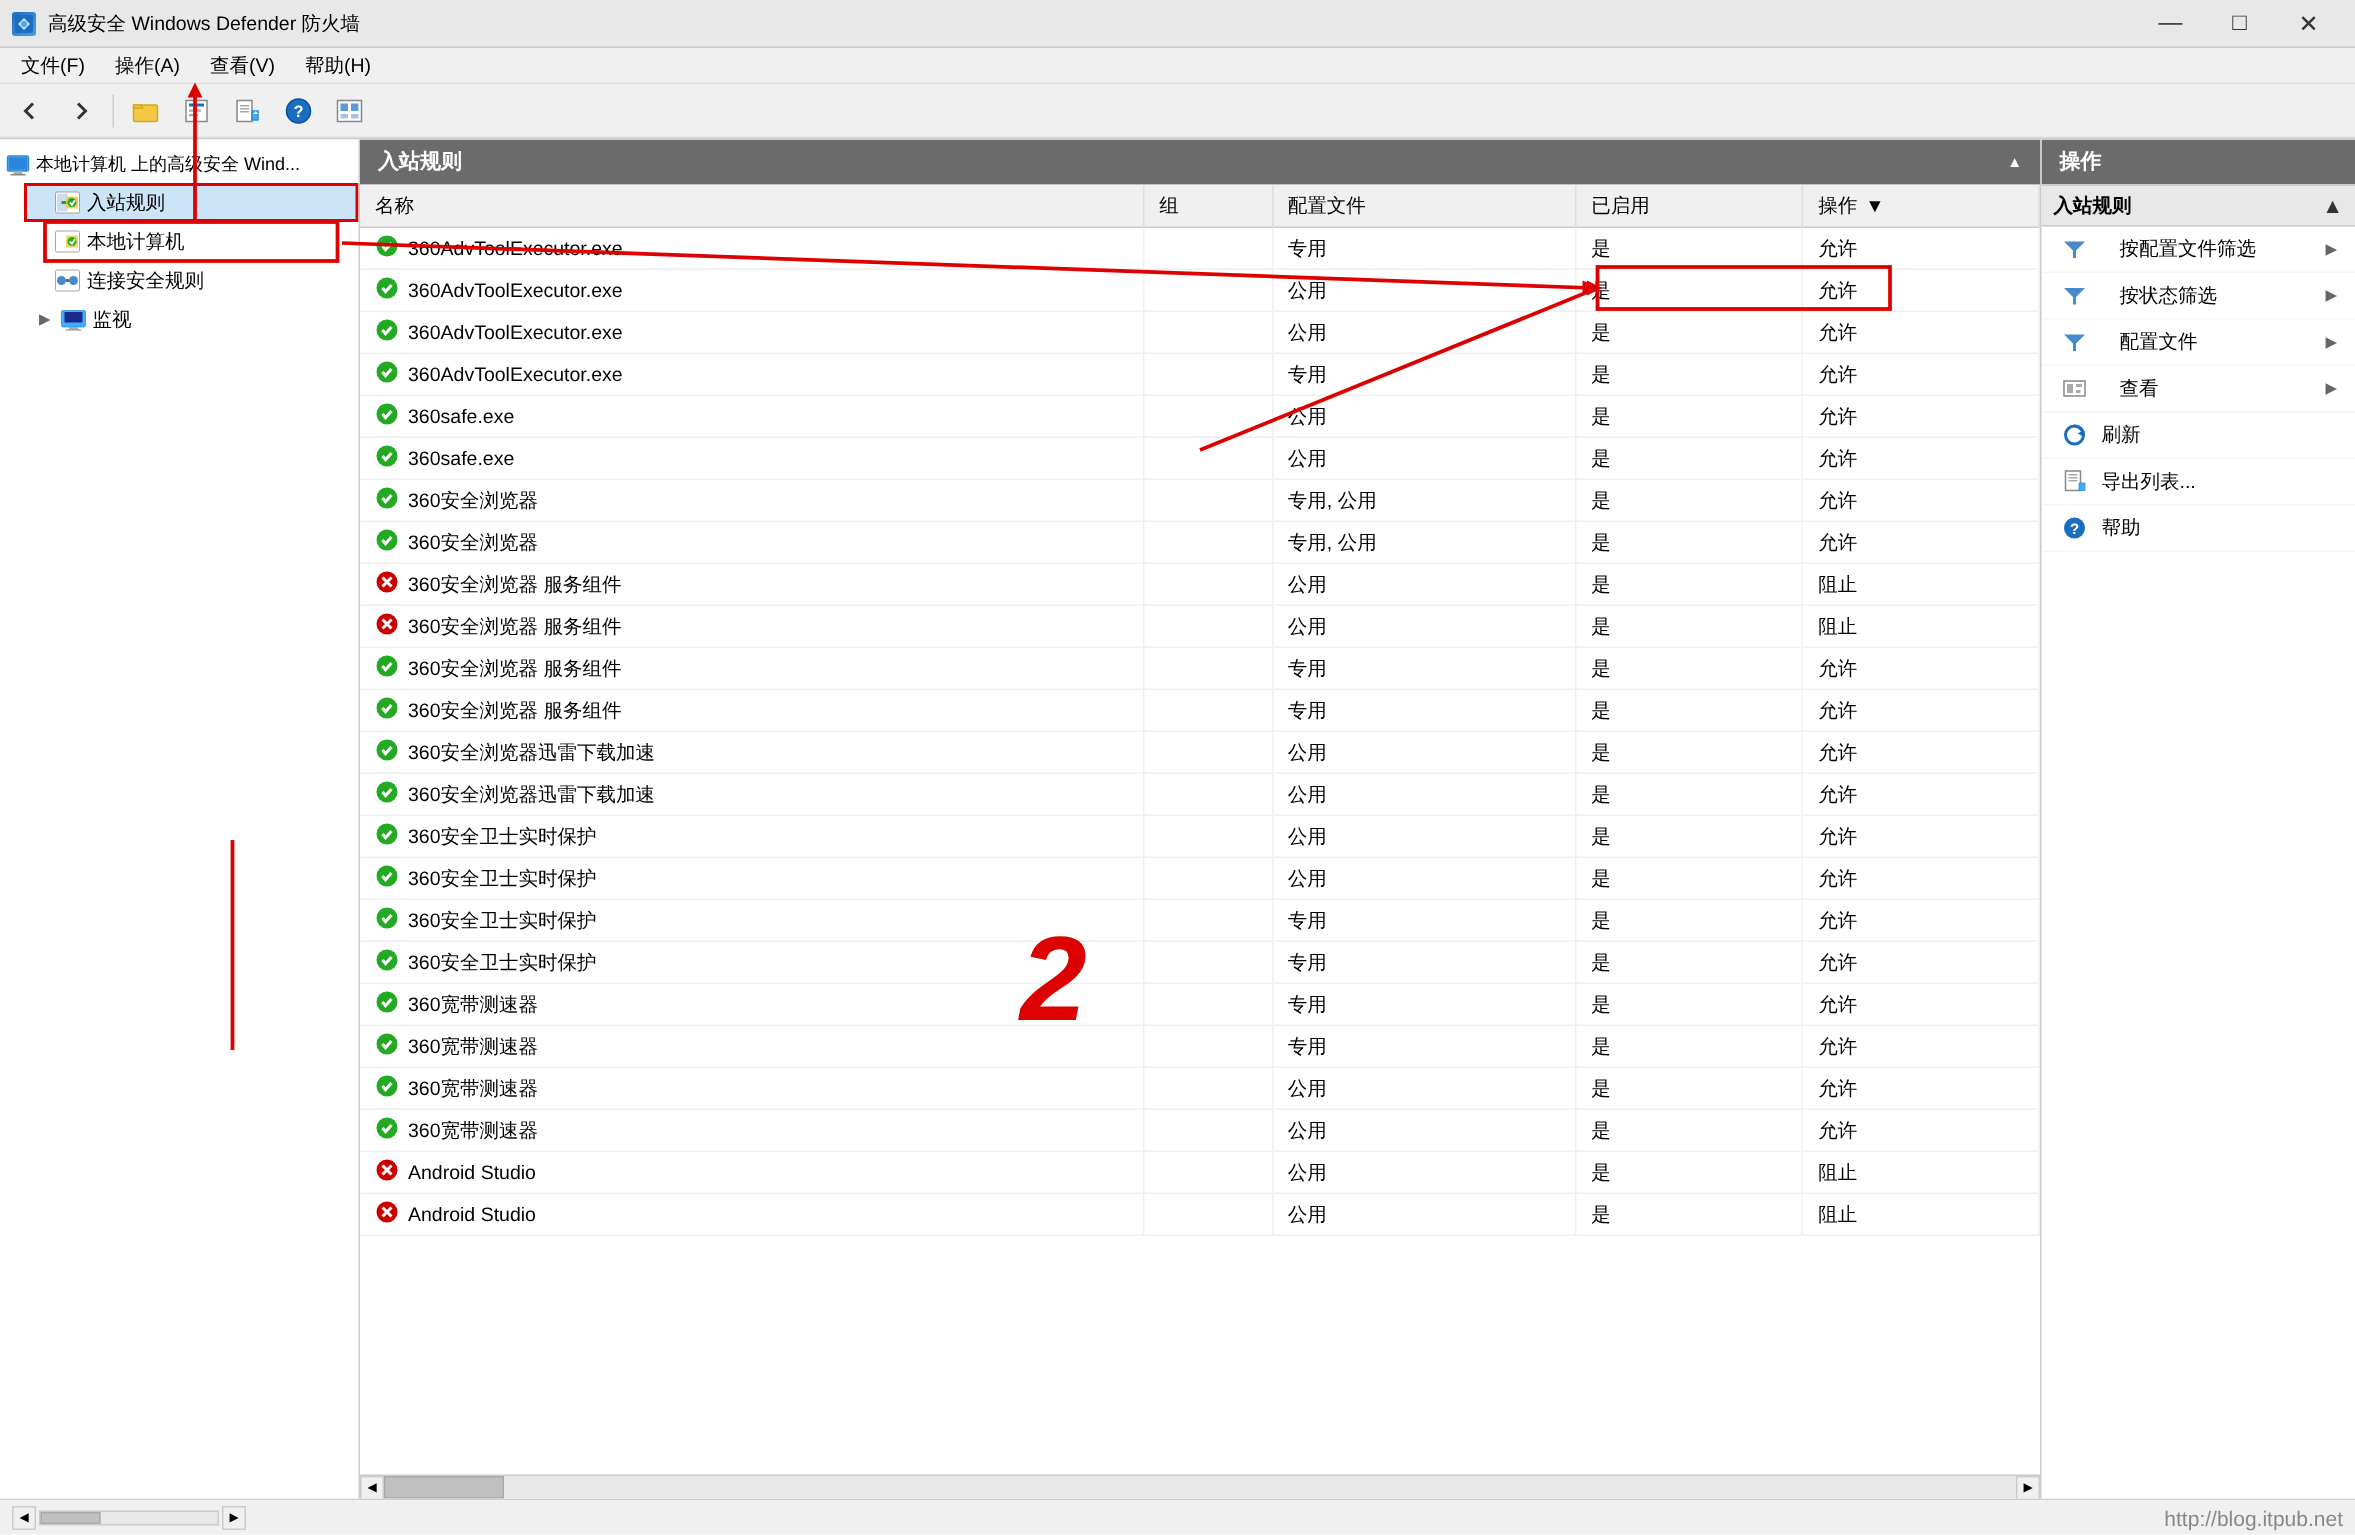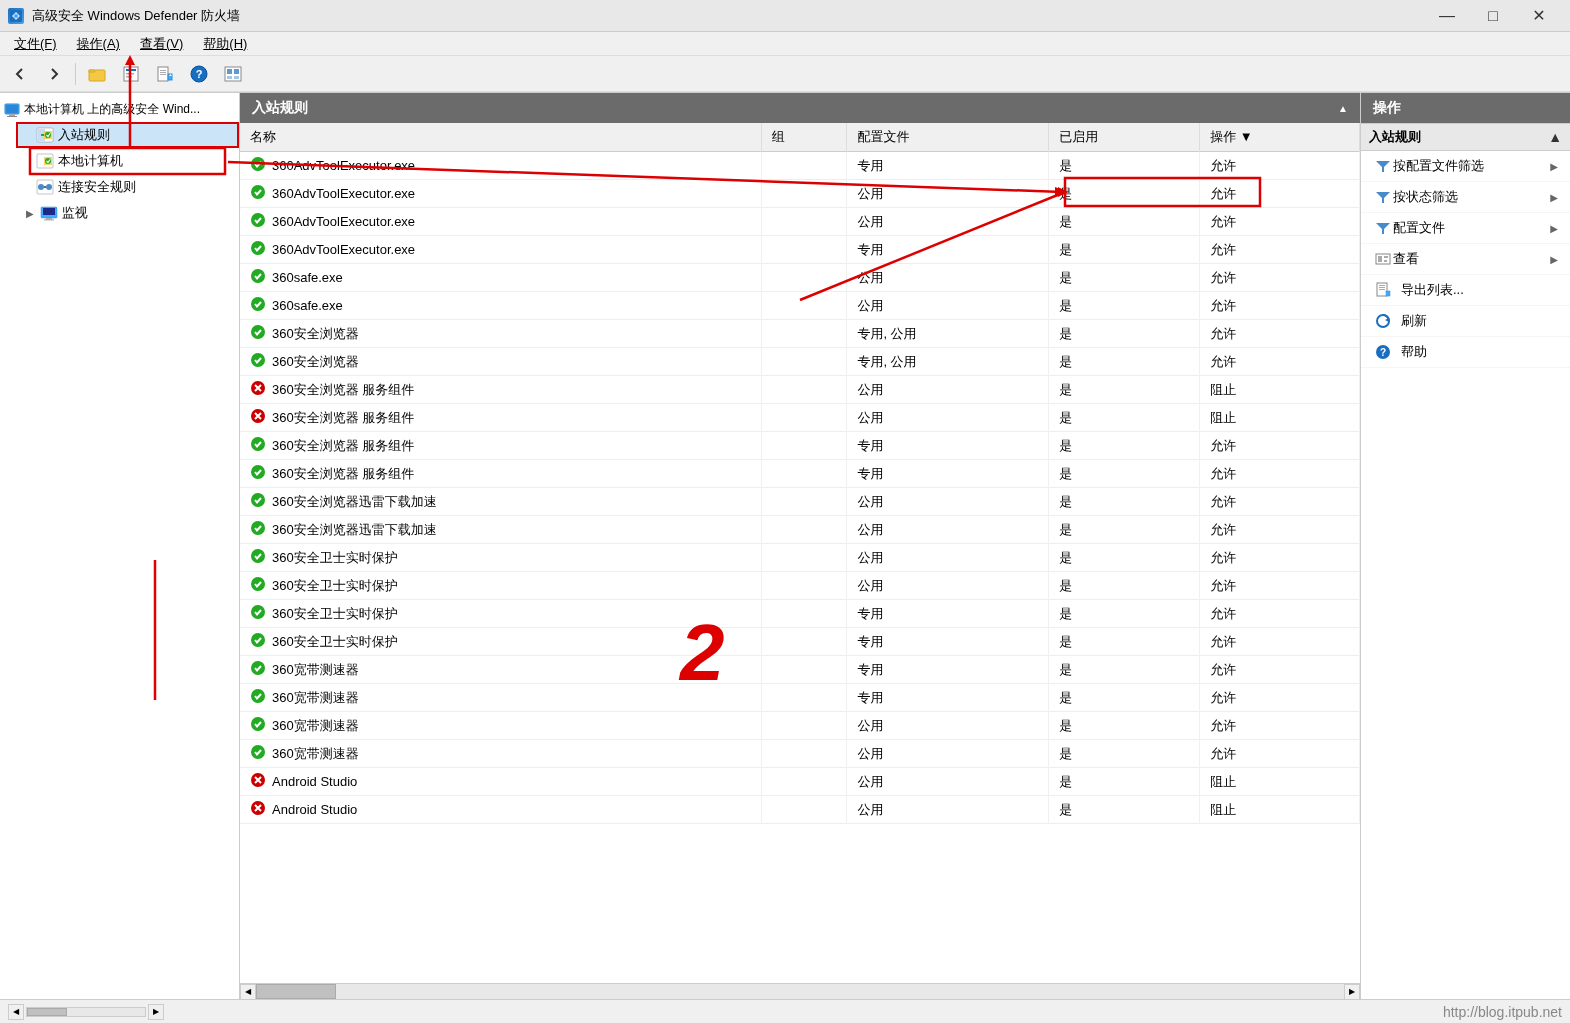--- a/index.html
+++ b/index.html
@@ -65,21 +65,20 @@
       background: #f0f0f0;
       height: 24px;
       align-items: center;
       padding: 0 4px;
       border-bottom: 1px solid #ddd;
     }
     .menu-item {
       padding: 2px 10px;
       cursor: pointer;
       font-size: 13px;
-      text-decoration: underline;
     }
 
     
     .toolbar {
       display: flex;
       background: #f0f0f0;
       height: 36px;
       align-items: center;
       padding: 0 4px;
       border-bottom: 1px solid #ddd;
@@ -157,20 +156,21 @@
       border-bottom: 1px solid #ccc;
     }
     thead th {
       text-align: left;
       padding: 5px 10px;
       font-weight: normal;
       border-right: 1px solid #ddd;
       white-space: nowrap;
       cursor: pointer;
       user-select: none;
+      font-family: Liberation Mono, monospace;
     }
     tbody tr {
       border-bottom: 1px solid #eee;
     }
     tbody td {
       padding: 4px 10px;
       border-right: 1px solid #f0f0f0;
       white-space: nowrap;
     }
 
@@ -251,21 +251,21 @@
       width: 20px;
       height: 20px;
       flex-shrink: 0;
       display: flex;
       align-items: center;
       justify-content: center;
     }
     .action-submenu {
       display: flex;
       align-items: center;
-      gap: 0;
+      gap: 20px;
       padding: 5px 12px;
       cursor: pointer;
       font-size: 13px;
       border-bottom: 1px solid #f5f5f5;
     }
     .submenu-arrow {
       margin-left: auto;
       font-size: 10px;
       color: #666;
     }
@@ -895,44 +895,44 @@
           <rect x="9" y="8" width="3" height="2" fill="#aaa"></rect>
         </svg>
       </div>
       <span>查看</span>
       <span class="submenu-arrow">▶</span>
     </div>
 
     <div class="action-item">
       <div class="action-icon">
         <svg width="16" height="16" viewBox="0 0 16 16">
+          <circle cx="8" cy="8" r="6" fill="none" stroke="#1a6ec0" stroke-width="2"></circle>
+          <path d="M8 2 A6 6 0 0 1 14 8" stroke="#1a6ec0" stroke-width="2" fill="none"></path>
+          <polygon points="14,5 14,9 10,7" fill="#1a6ec0"></polygon>
+        </svg>
+      </div>
+      <span>刷新</span>
+    </div>
+
+    <div class="action-item">
+      <div class="action-icon">
+        <svg width="16" height="16" viewBox="0 0 16 16">
           <rect x="2" y="1" width="10" height="13" fill="#fff" stroke="#888" stroke-width="1"></rect>
           <rect x="4" y="3" width="6" height="1" fill="#aaa"></rect>
           <rect x="4" y="5" width="6" height="1" fill="#aaa"></rect>
           <rect x="4" y="7" width="6" height="1" fill="#aaa"></rect>
           <rect x="11" y="9" width="4" height="5" fill="#4af" stroke="#2a8fd4" stroke-width="0.5"></rect>
         </svg>
       </div>
       <span>导出列表...</span>
     </div>
 
     <div class="action-item">
       <div class="action-icon">
         <svg width="16" height="16" viewBox="0 0 16 16">
-          <circle cx="8" cy="8" r="6" fill="none" stroke="#1a6ec0" stroke-width="2"></circle>
-          <path d="M8 2 A6 6 0 0 1 14 8" stroke="#1a6ec0" stroke-width="2" fill="none"></path>
-          <polygon points="14,5 14,9 10,7" fill="#1a6ec0"></polygon>
-        </svg>
-      </div>
-      <span>刷新</span>
-    </div>
-
-    <div class="action-item">
-      <div class="action-icon">
-        <svg width="16" height="16" viewBox="0 0 16 16">
           <circle cx="8" cy="8" r="7" fill="#1a6ec0"></circle>
           <text x="8" y="12" text-anchor="middle" fill="white" font-size="10" font-weight="bold">?</text>
         </svg>
       </div>
       <span>帮助</span>
     </div>
 
   </div>
 </div>
 

